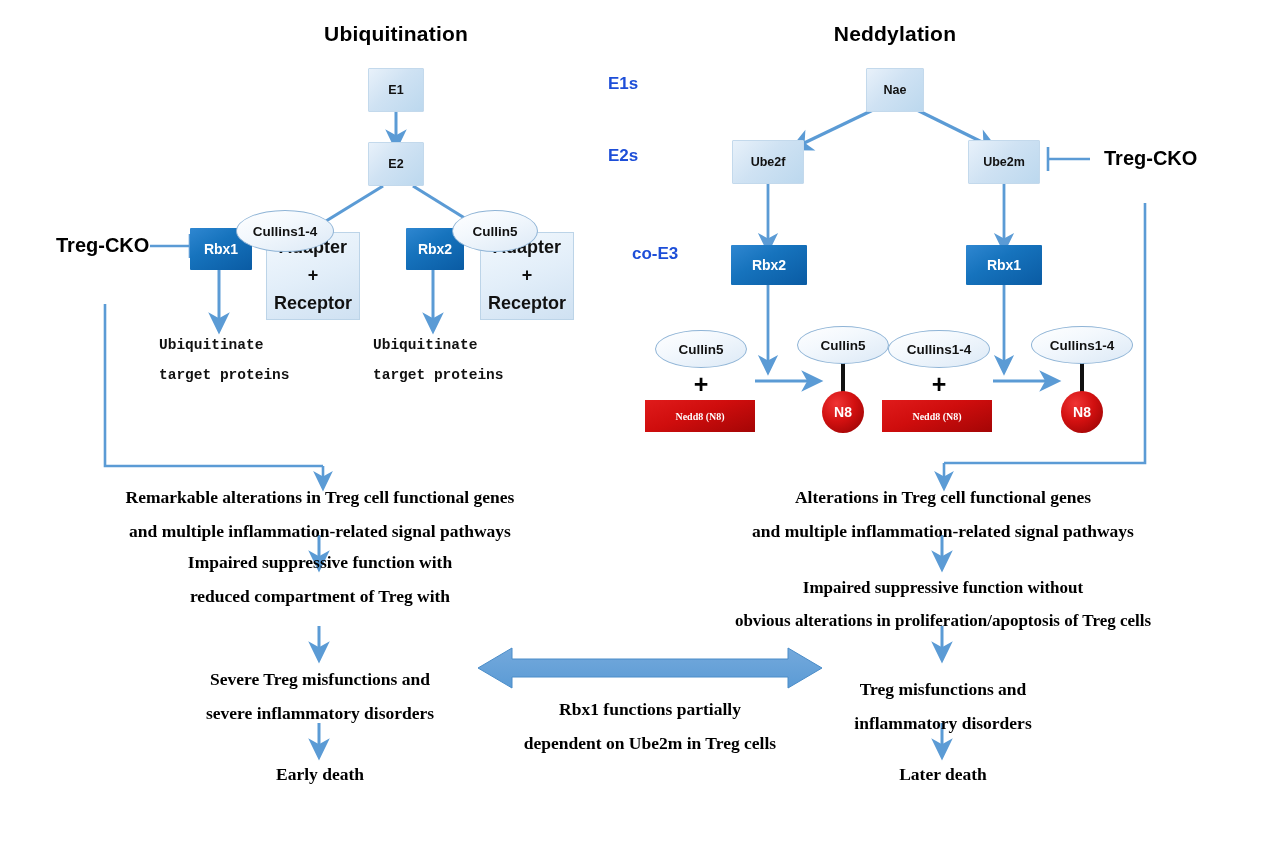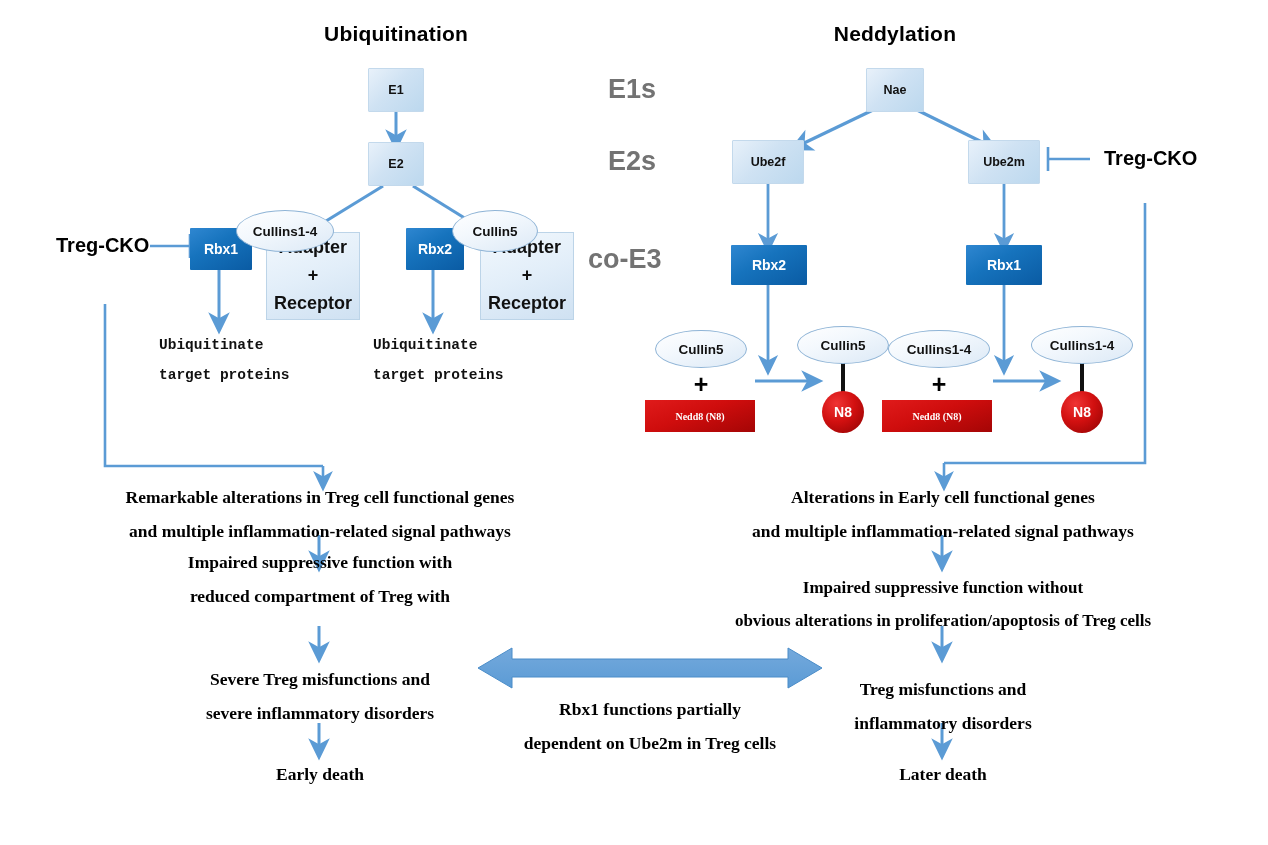--- a/index.html
+++ b/index.html
@@ -19,21 +19,21 @@
   
   .section-title{
     font-family:"Liberation Sans", sans-serif;
     font-weight:bold;font-size:21px;letter-spacing:.2px;
     text-align:center;color:#000;white-space:nowrap;
   }
 
   
   .row-label{
     font-family:"Liberation Sans", sans-serif;
-    font-weight:bold;font-size:27px;color:#737373;white-space:nowrap;
+    font-weight:bold;font-size:17px;color:#1d4ed8;white-space:nowrap;
   }
 
   
   .enz-box{
     background:linear-gradient(135deg,#e8f1fa 0%,#cfe2f3 45%,#bcd8ee 100%);
     border:1px solid #c3d9ec;
     display:flex;align-items:center;justify-content:center;
     font-family:"Liberation Sans", sans-serif;
     font-weight:bold;font-size:12.5px;color:#111;
     border-radius:1px;
@@ -285,21 +285,21 @@
     <div>reduced compartment of Treg with</div>
   </div>
   <div class="abs outcome" style="left:34px;top:662px;width:572px;">
     <div>Severe Treg misfunctions and</div>
     <div>severe inflammatory disorders</div>
   </div>
   <div class="abs outcome" style="left:34px;top:757px;width:572px;">Early death</div>
 
   <div class="abs row-label" style="left:608px;top:74px;">E1s</div>
   <div class="abs row-label" style="left:608px;top:146px;">E2s</div>
-  <div class="abs row-label" style="left:588px;top:244px;">co-E3</div>
+  <div class="abs row-label" style="left:632px;top:244px;">co-E3</div>
 
   <div class="abs section-title" style="left:755px;top:22px;width:280px;">Neddylation</div>
 
   <div class="abs enz-box" style="left:866px;top:68px;width:58px;height:44px;">Nae</div>
 
   <div class="abs enz-box" style="left:732px;top:140px;width:72px;height:44px;">Ube2f</div>
 
   <div class="abs enz-box" style="left:968px;top:140px;width:72px;height:44px;">Ube2m</div>
 
   <div class="abs treg-cko" style="left:1104px;top:147px;">Treg-CKO</div>
@@ -316,21 +316,21 @@
   <div class="abs n8-circle" style="left:822px;top:391px;width:42px;height:42px;">N8</div>
 
   <div class="abs cullin" style="left:888px;top:330px;width:102px;height:38px;">Cullins1-4</div>
   <div class="abs plus-sign" style="left:888px;top:372px;width:102px;">+</div>
   <div class="abs nedd8-box" style="left:882px;top:400px;width:110px;height:32px;">Nedd8 (N8)</div>
 
   <div class="abs cullin" style="left:1031px;top:326px;width:102px;height:38px;">Cullins1-4</div>
   <div class="abs n8-circle" style="left:1061px;top:391px;width:42px;height:42px;">N8</div>
 
   <div class="abs outcome" style="left:660px;top:480px;width:566px;">
-    <div>Alterations in Early cell functional genes</div>
+    <div>Alterations in Treg cell functional genes</div>
     <div>and multiple inflammation-related signal pathways</div>
   </div>
   <div class="abs outcome small" style="left:655px;top:571px;width:576px;">
     <div>Impaired suppressive function without</div>
     <div>obvious alterations in proliferation/apoptosis of Treg cells</div>
   </div>
   <div class="abs outcome" style="left:660px;top:662px;width:566px;margin-top:10px;">
     <div>Treg misfunctions and</div>
     <div>inflammatory disorders</div>
   </div>

